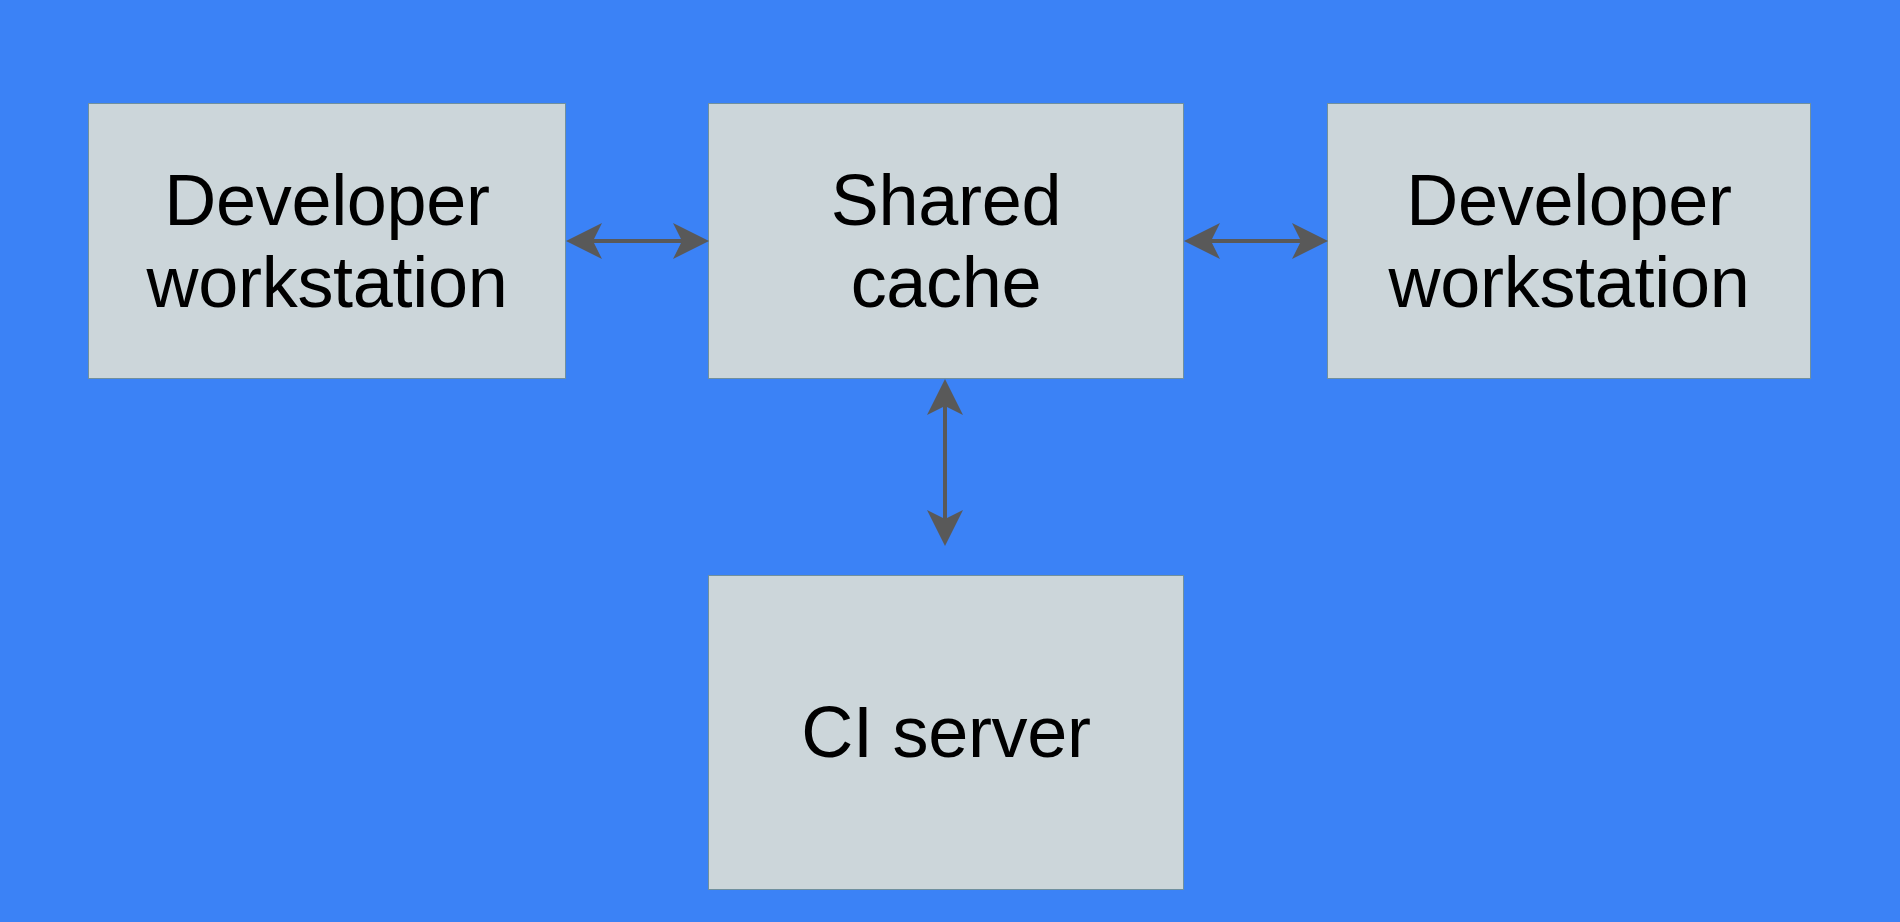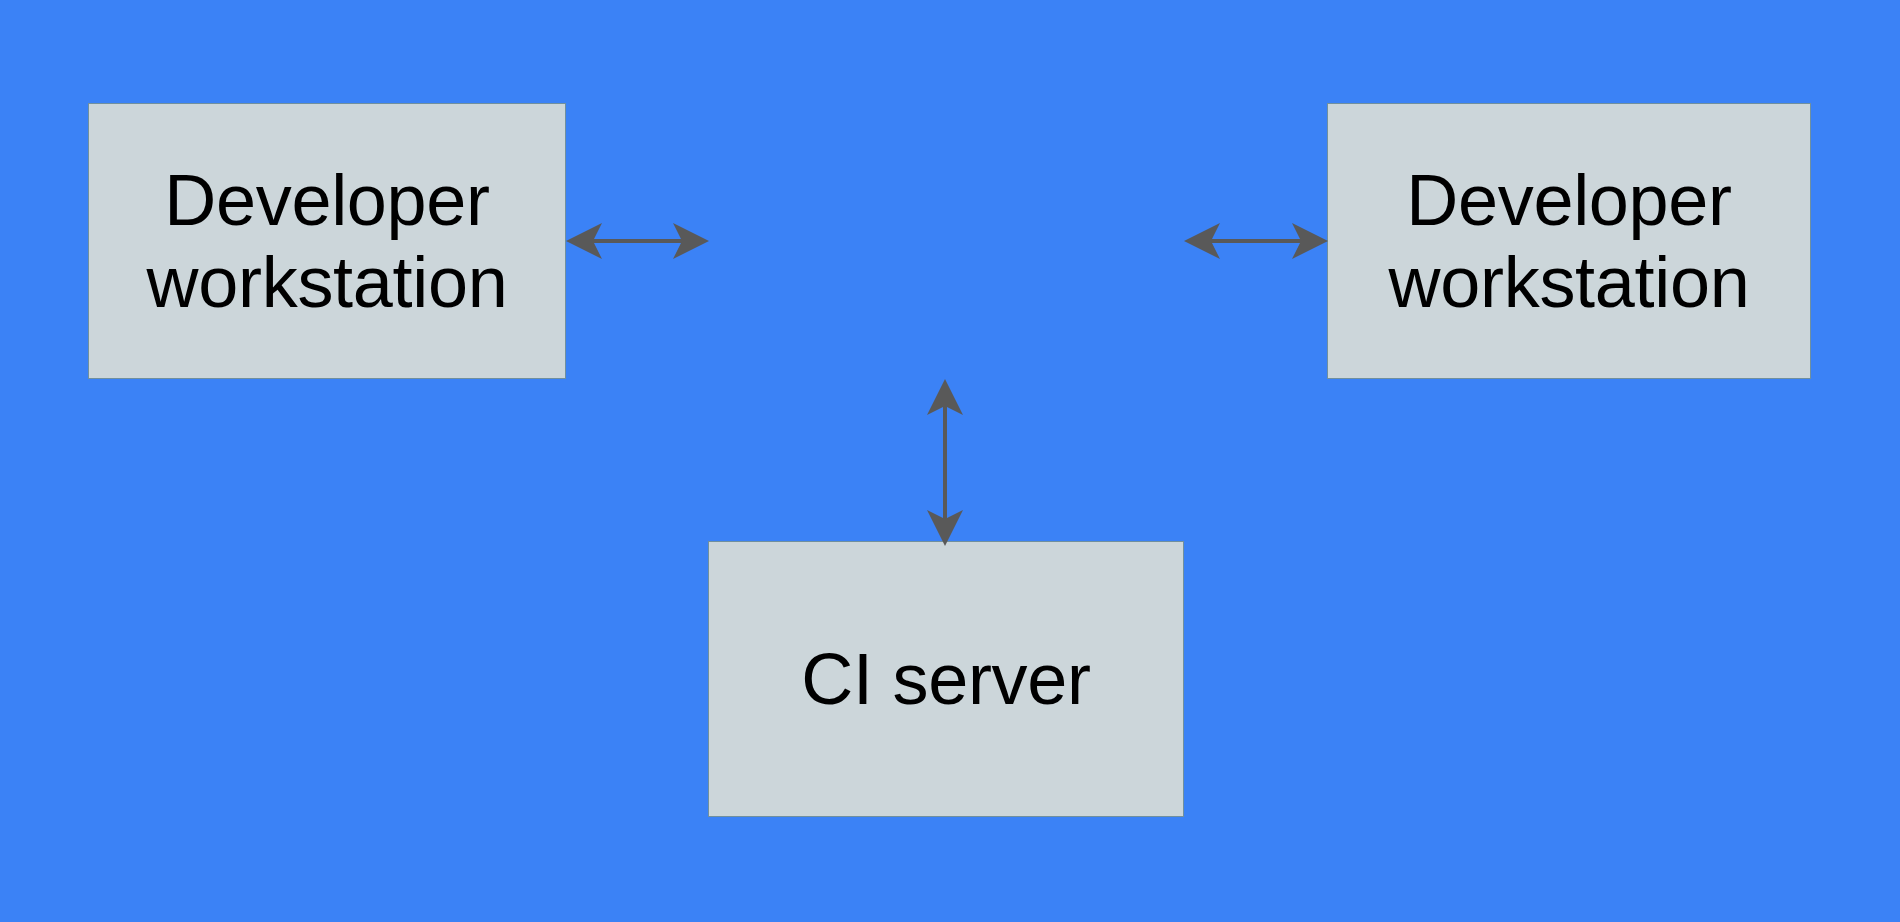--- a/index.html
+++ b/index.html
@@ -33,21 +33,21 @@
     color: #000000;
     text-align: center;
     white-space: pre-line;
     letter-spacing: -0.3px;
     font-weight: 400;
   }
   
   #node-dev-left   { left: 88px;   top: 103px; width: 478px; height: 276px; }
   #node-shared     { left: 708px;  top: 103px; width: 476px; height: 276px; }
   #node-dev-right  { left: 1327px; top: 103px; width: 484px; height: 276px; }
-  #node-ci         { left: 708px;  top: 541px; width: 476px; height: 276px; }
+  #node-ci         { left: 708px;  top: 575px; width: 476px; height: 315px; }
 
   #node-dev-right .node-label {
     white-space: pre-line;
     width: 560px;   
   }
 
   .edge {
     position: absolute;
     overflow: visible;
   }
@@ -58,20 +58,24 @@
 </head>
 <body>
 
 <div id="canvas">
 
   <div class="node" id="node-dev-left">
     <div class="node-label">Developer
 workstation</div>
   </div>
 
+  <div class="node" id="node-shared">
+    <div class="node-label">Shared
+cache</div>
+  </div>
 
   <div class="node" id="node-dev-right">
     <div class="node-label">Developer
 workstation</div>
   </div>
 
   <div class="node" id="node-ci">
     <div class="node-label">CI server</div>
   </div>
 

